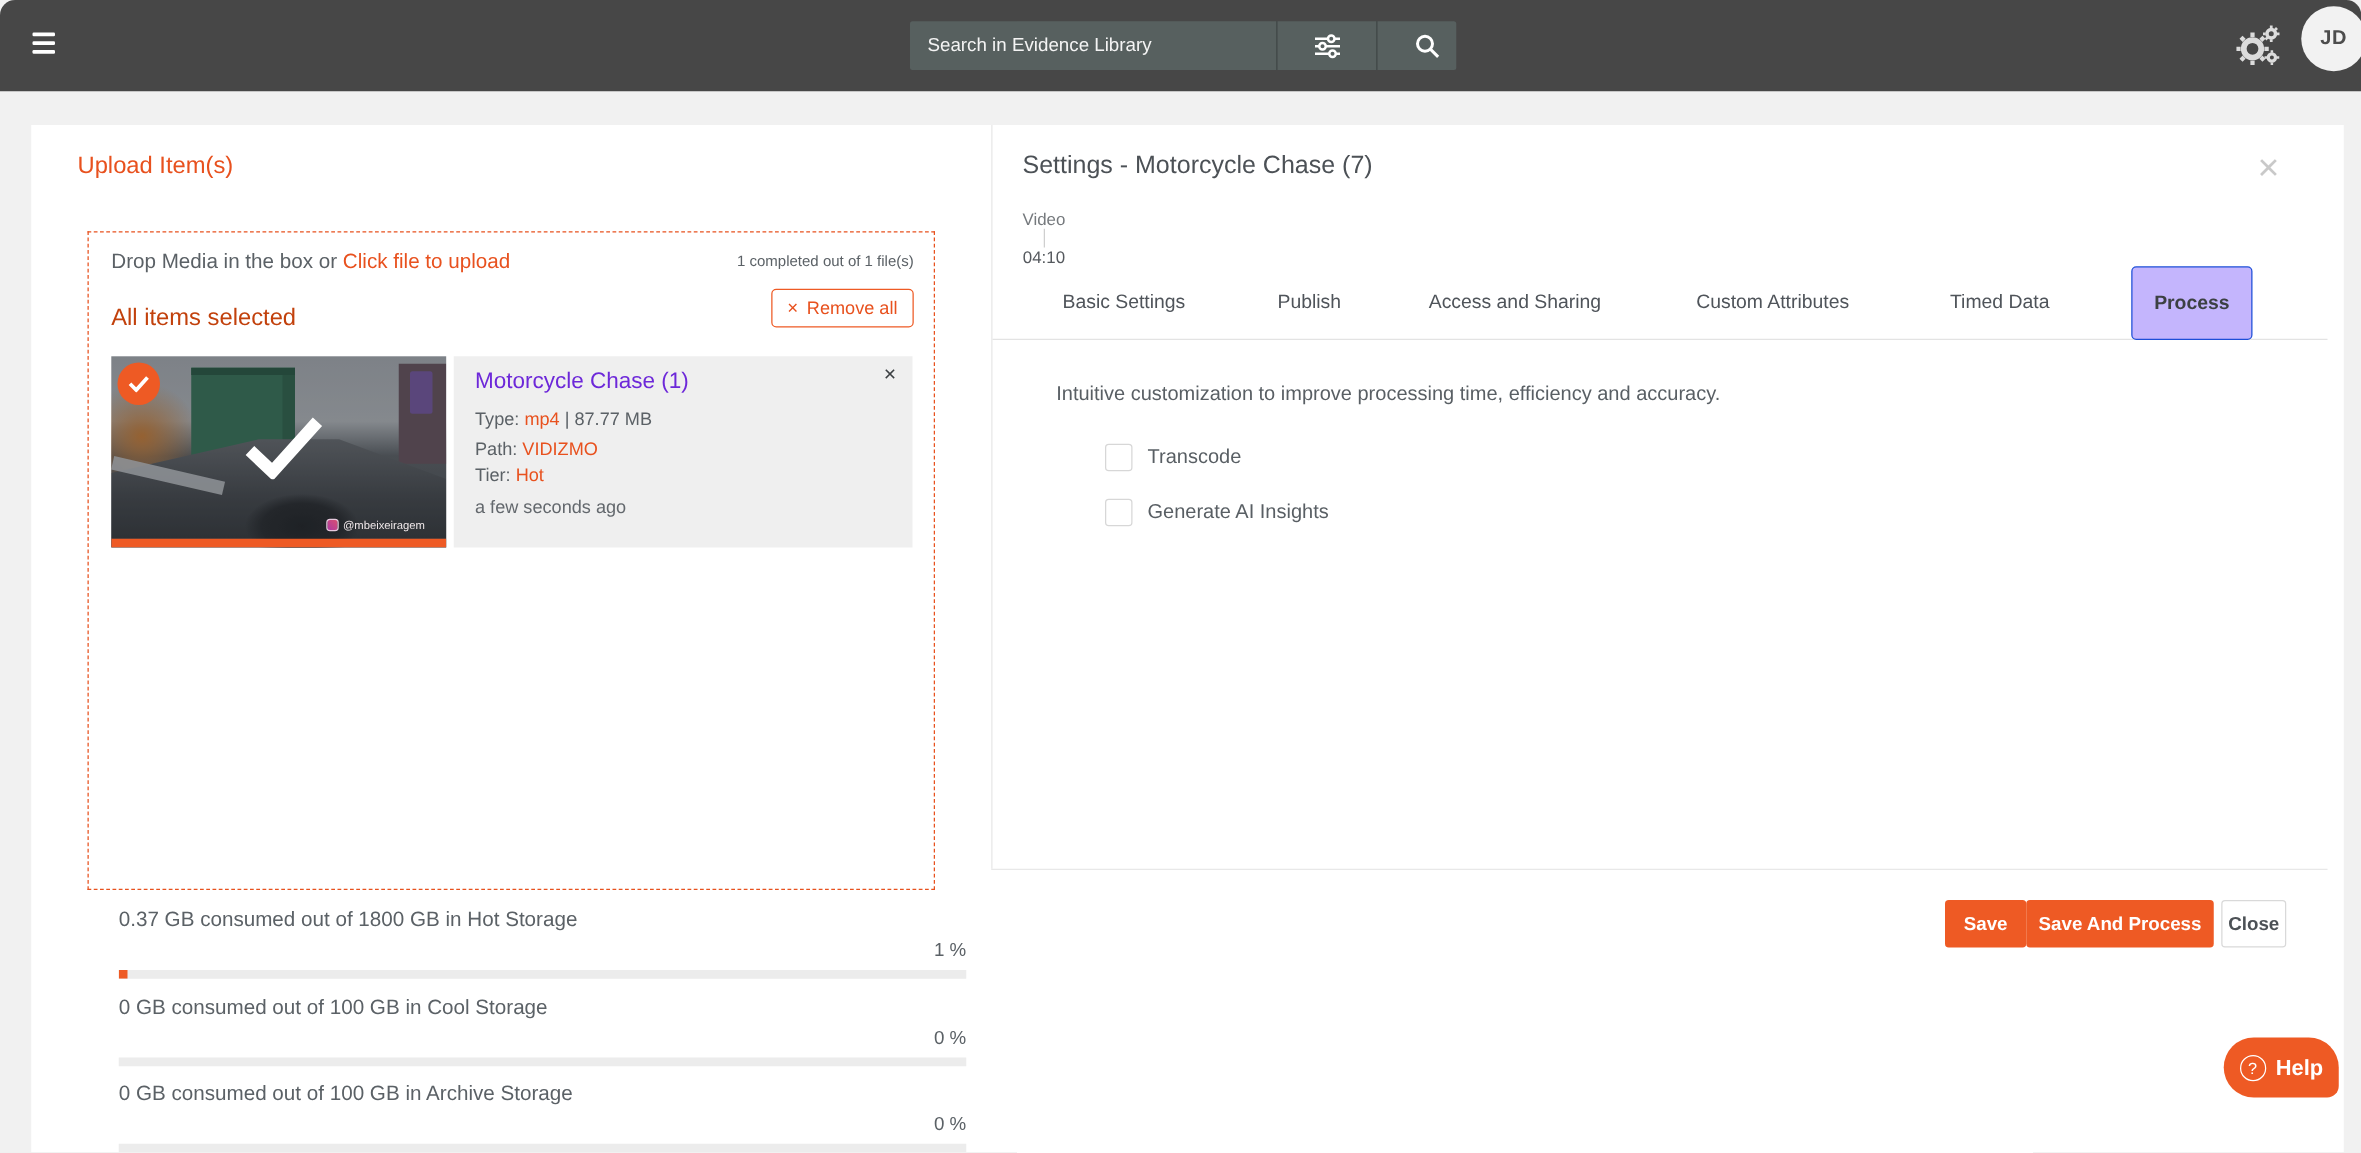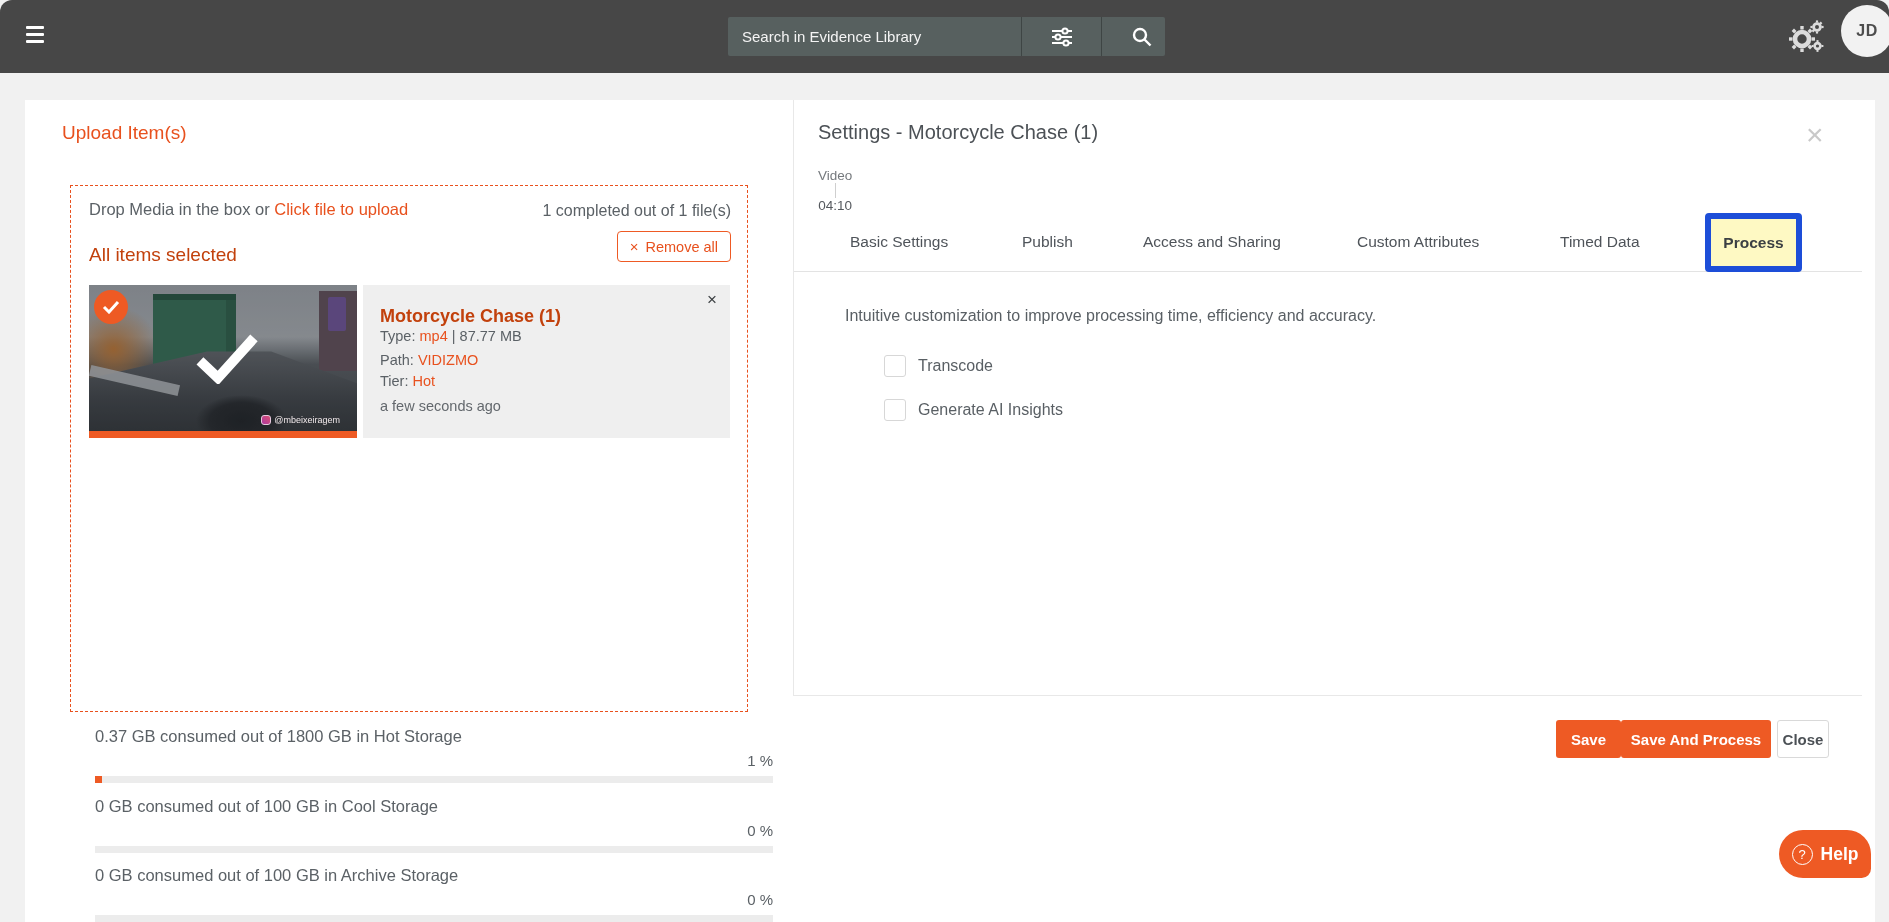--- a/index.html
+++ b/index.html
@@ -26,21 +26,21 @@
     background:#f2f2f2; color:#4d4d4d; font-size:16px; font-weight:bold; letter-spacing:.5px;
     display:flex; align-items:center; justify-content:center; cursor:pointer; }
   
   .maincard { position:absolute; left:25px; top:100px; width:1850px; height:822px; background:#fff; }
   
   .upload-title { position:absolute; left:37px; top:22px; font-size:19px; color:var(--accent-text,#e8511e); }
   .dropbox { position:absolute; left:45px; top:85px; width:678px; height:527px;
     border:1px dashed var(--accent-text,#e8511e); background:#fff; }
   .drop-line { position:absolute; left:18px; top:14px; font-size:16.5px; color:#5b6166; }
   .drop-line .lnk { color:var(--accent-text,#e8511e); cursor:pointer; }
-  .completed { position:absolute; right:16px; top:16px; font-size:16px; color:#5b6166; }
+  .completed { position:absolute; right:16px; top:16px; font-size:12px; color:#5b6166; }
   .all-selected { position:absolute; left:18px; top:58px; font-size:19px; color:#c2410c; }
   .remove-all { position:absolute; right:16px; top:45px; height:31px; padding:0 12px;
     background:#fff; border:1px solid var(--accent,#ee5a24); border-radius:4px;
     color:var(--accent-text,#e8511e); font-size:14.5px; display:flex; align-items:center; gap:7px; cursor:pointer;
     font-family:inherit; }
   .remove-all .x { font-size:15px; }
   
   .thumb { position:absolute; left:18px; top:99px; width:268px; height:153px; overflow:hidden; cursor:pointer;
     background:linear-gradient(180deg,#aeb3b8 0%,#b9bdc1 34%,#93989c 42%,#63686c 52%,#4c5054 100%); }
   .bld-green { position:absolute; left:24%; top:6%; width:31%; height:48%; background:#3e7a5f;
@@ -59,43 +59,43 @@
   .shade { position:absolute; inset:0; background:rgba(14,17,22,.30); }
   .thumb-bar { position:absolute; left:0; bottom:0; width:100%; height:7px; background:var(--accent,#ee5a24); }
   .badge { position:absolute; left:5px; top:5px; width:34px; height:34px; border-radius:50%;
     background:var(--accent,#ee5a24); display:flex; align-items:center; justify-content:center; cursor:pointer; z-index:3; }
   .bigcheck { position:absolute; left:50%; top:50%; transform:translate(-44%,-52%); z-index:2; }
   .watermark { position:absolute; right:17px; bottom:13px; z-index:2; display:flex; align-items:center; gap:3px;
     font-size:9px; color:#f0e8ea; }
   .ig { width:10px; height:10px; border-radius:3px;
     background:linear-gradient(45deg,#ad39a0,#d84f72); border:1px solid #e6c9dd; }
   .iteminfo { position:absolute; left:292px; top:99px; width:367px; height:153px; background:#efefef; }
-  .item-title { position:absolute; left:17px; top:21px; font-size:18px; font-weight:bold; color:#c2410c; }
+  .item-title { position:absolute; left:17px; top:9px; font-size:18px; font-weight:normal; color:#6d28d9; }
   .item-close { position:absolute; right:13px; top:5px; font-size:17px; color:#3c4043; cursor:pointer; }
   .meta { position:absolute; left:17px; font-size:14.5px; color:#5b6166; }
   .meta .ov { color:var(--accent-text,#e8511e); }
   .m-type { top:43px; } .m-path { top:67px; } .m-tier { top:88px; } .m-time { top:113px; color:#63686d; }
   
   .st-label { position:absolute; left:70px; font-size:16.5px; color:#5b6166; }
   .st-pct { position:absolute; font-size:15px; color:#5b6166; width:678px; left:70px; text-align:right; }
   .st-bar { position:absolute; left:70px; width:678px; height:7px; background:#ececec; overflow:hidden; }
   .st-fill { height:100%; background:var(--accent,#ee5a24); }
   
   .vdiv { position:absolute; left:793px; top:100px; width:1px; height:595px; background:#e8e8e8; }
   .hdiv { position:absolute; left:793px; top:695px; width:1069px; height:1px; background:#e8e8e8; }
   .set-title { position:absolute; left:818px; top:121px; font-size:20px; color:#4c5156; }
   .set-close { position:absolute; left:1806px; top:120px; font-size:30px; color:#c9c9c9; cursor:pointer; line-height:1; }
   .mediarow { position:absolute; left:818px; top:168px; display:flex; align-items:center; font-size:13.5px;flex-direction:column; }
   .mediarow .mtype { color:#75797d; }
   .mediarow .vsep { width:1px; height:15px; background:#cfcfcf; margin:0 11px; }
   .mediarow .mdur { color:#55595e; }
   .tabline { position:absolute; left:794px; top:271px; width:1068px; height:1px; background:#e3e3e3; }
   .tab { position:absolute; top:233px; font-size:15.5px; color:#4f545a; cursor:pointer; white-space:nowrap; }
-  .tab-active { position:absolute; left:1705px; top:213px; width:97px; height:59px; background:#fef9c3;
-    border:6px solid #1d4ed8; border-radius:4px; display:flex; align-items:center; justify-content:center;
+  .tab-active { position:absolute; left:1705px; top:213px; width:97px; height:59px; background:#c4b5fd;
+    border:1px solid #1d4ed8; border-radius:4px; display:flex; align-items:center; justify-content:center;
     font-size:15.5px; font-weight:bold; color:#3c4043; cursor:pointer; z-index:2; }
   .proc-desc { position:absolute; left:845px; top:307px; font-size:16px; color:#595f64; }
   .cb-row { position:absolute; left:855px; display:flex; align-items:center; gap:12px;padding-left:29px; }
   .cb { width:22px; height:22px; background:#fff; border:1px solid #d7d7d7; border-radius:3px; cursor:pointer; flex:none; }
   .cb-label { font-size:16px; color:#595f64; }
   .btn { position:absolute; top:720px; height:38px; border:none; border-radius:3px; font-size:15px; font-weight:bold;
     font-family:inherit; cursor:pointer; display:flex; align-items:center; justify-content:center; }
   .btn-orange { background:var(--accent,#ee5a24); color:#fff; }
   .btn-save { left:1556px; width:65px; }
   .btn-sap  { left:1621px; width:150px; }
@@ -258,21 +258,21 @@
     <div class="st-label" style="top:766px">0 GB consumed out of 100 GB in Archive Storage</div>
     <div class="st-pct" style="top:791px">0 %</div>
     <div class="st-bar" style="top:815px">
       <div class="st-fill" style="width: 0%;"></div>
     </div>
   </div>
 
   <div class="vdiv"></div>
   <div class="hdiv"></div>
 
-  <div class="set-title">Settings - Motorcycle Chase (1)</div>
+  <div class="set-title">Settings - Motorcycle Chase (7)</div>
   <div class="set-close">×</div>
 
   <div class="mediarow">
     <span class="mtype">Video</span>
     <span class="vsep"></span>
     <span class="mdur">04:10</span>
   </div>
 
   <div class="tabline"></div>
   <div class="tab" style="left:850px">Basic Settings</div>

